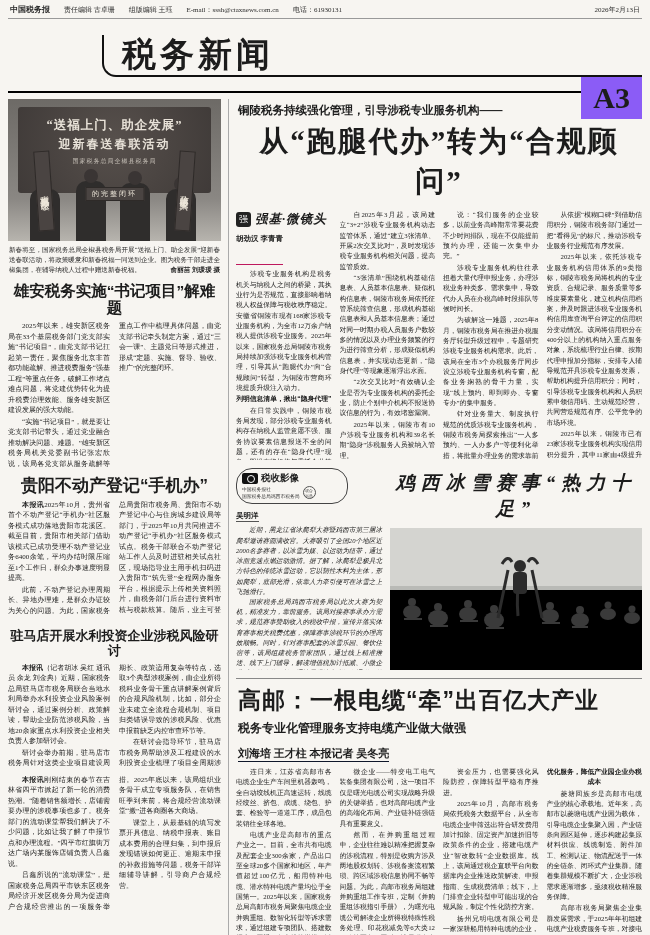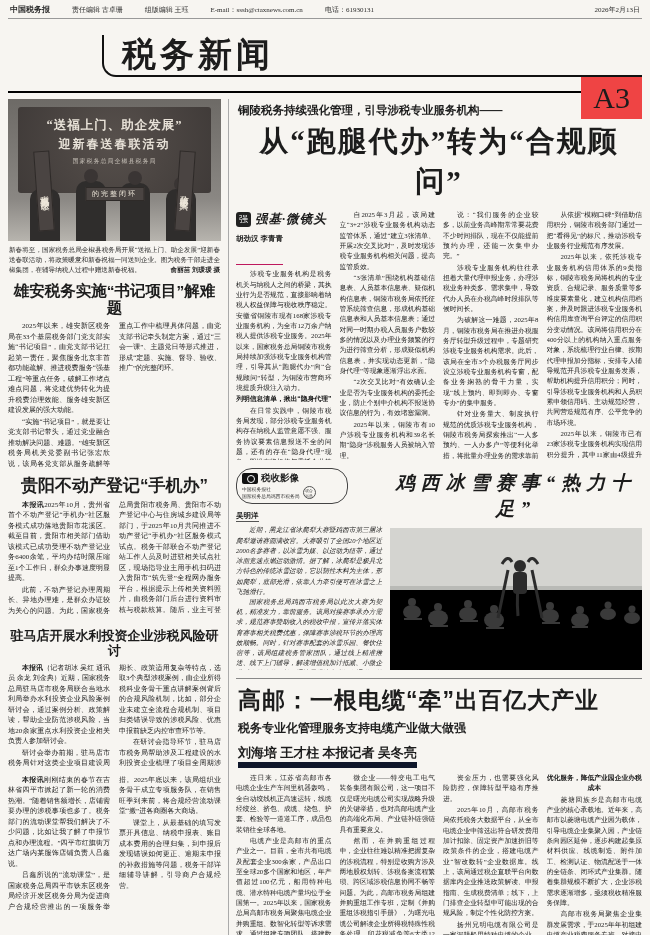--- a/index.html
+++ b/index.html
@@ -1,26 +1,26 @@
 <!DOCTYPE html>
 <html><head>
 <meta charset="utf-8">
 <style>
   html,body{margin:0;padding:0;}
   body{width:650px;height:935px;background:#f7f5f1;font-family:"Liberation Serif",serif;color:#1c1c1c;overflow:hidden;}
   .page{width:634px;height:927px;margin:0 auto;padding-top:3px;position:relative;}
   
   .topbar{display:flex;justify-content:space-between;align-items:center;font-size:7px;color:#2b2b2b;padding:1px 2px 3px 2px;border-bottom:1px solid #999;}
-  .topbar .grp{display:flex;gap:22px;align-items:baseline;}
+  .topbar .grp{display:flex;gap:14px;align-items:baseline;}
   .topbar .paper{font-weight:bold;font-size:8px;}
   
   .masthead{display:flex;justify-content:space-between;align-items:flex-end;margin-top:16px;height:50px;flex-direction:column;}
   .mast-left{border-left:2px solid #111;border-bottom:2px solid #111;border-bottom-left-radius:14px;width:520px;height:44px;padding-left:18px;}
   .mast-title{font-size:34px;font-weight:bold;letter-spacing:4px;line-height:40px;font-family:"Liberation Serif",serif;}
-  .pageno{background:#ef4444;font-size:30px;font-weight:normal;padding:2px 12px;line-height:38px;font-family:"Liberation Serif",serif;}
+  .pageno{background:#8b5cf6;font-size:30px;font-weight:bold;padding:2px 12px;line-height:38px;font-family:"Liberation Serif",serif;}
   .thickrule{border-top:2.5px solid #000;margin-top:6px;}
   
   .content{display:flex;margin-top:6px;height:848px;}
   .leftcol{width:213px;flex:none;overflow:hidden;}
   .vdivider{width:1px;background:#aaa;margin:0 7px;flex:none;}
   .rightcol{flex:1;overflow:hidden;}
   
   .photo1{height:142px;background:linear-gradient(#6d6a66,#8a8783 70%,#b7b4ae);position:relative;overflow:hidden;}
   .screen{position:absolute;left:10px;top:8px;right:10px;height:86px;background:radial-gradient(circle at 50% 40%,#57504c,#3f3a38);border-radius:3px;text-align:center;color:#e8e2d8;}
   .screen .b1{font-size:12.5px;font-weight:bold;letter-spacing:1px;margin-top:10px;}
@@ -65,21 +65,21 @@
   .jx-text{font-size:6.6px;line-height:1.55;text-align:justify;font-style:italic;}
   .jx-text p{margin:0;text-indent:13px;}
   .jx-right{flex:1;}
   .callig{font-size:19px;font-weight:bold;font-style:italic;letter-spacing:6px;text-align:center;margin:2px 0 6px 0;}
   .photo2{height:158px;background:linear-gradient(#cfcecb 0%,#dededa 38%,#c5c6c2 40%,#d6d6d2 100%);position:relative;overflow:hidden;}
   .photo2 svg{position:absolute;left:0;top:0;}
   .hdiv{border-top:1px solid #888;margin:8px 0 6px 0;}
   
   .ghead{font-size:23px;font-weight:bold;font-family:"Liberation Sans",sans-serif;letter-spacing:1px;margin:2px 0 4px 2px;}
   .gsub{font-size:12px;font-weight:bold;font-family:"Liberation Sans",sans-serif;margin:0 0 6px 2px;}
-  .gbyline{font-weight:bold;font-size:13px;border-bottom:6px solid #0f172a;display:inline-block;margin:0 0 5px 2px;}
+  .gbyline{font-weight:bold;font-size:11px;border-bottom:1px solid #0f172a;display:inline-block;margin:0 0 5px 2px;}
   .gbody{display:flex;gap:8px;height:224px;overflow:hidden;}
   .gcol{flex:1;font-size:6.8px;line-height:1.52;text-align:justify;overflow:hidden;}
 </style>
 </head>
 <body>
 
 <div class="page">
 
   <div class="topbar">
     <div class="grp">

